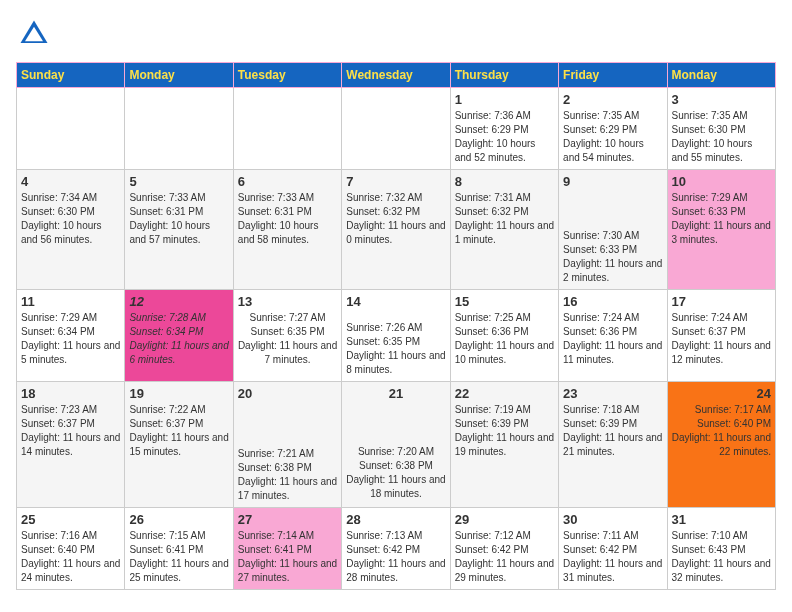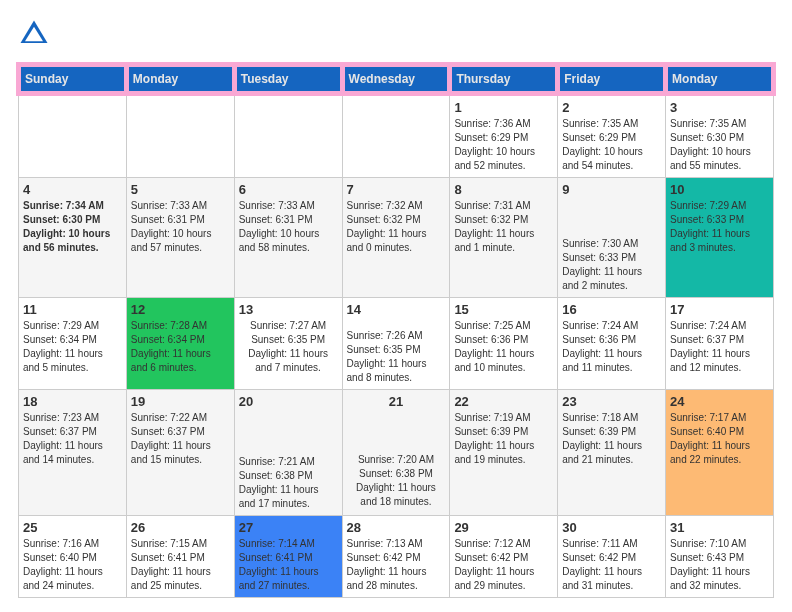--- a/index.html
+++ b/index.html
@@ -47,24 +47,24 @@
       color: #333;
       font-weight: normal;
     }
     .calendar {
       width: 100%;
       border-collapse: collapse;
       font-size: 10.5px;
     }
     .calendar th {
       background: #1565c0;
-      color: #e5e5e5;
+      color: #fde047;
       padding: 5px 4px;
       text-align: left;
-      border: 5px solid #f9a8d4;
+      border: 1px solid #f9a8d4;
       font-size: 12px;
       font-weight: bold;
     }
     .calendar td {
       border: 1px solid #ccc;
       vertical-align: top;
       padding: 4px 4px;
       width: calc(100% / 7);
       min-height: 80px;
       background: #fff;
@@ -141,21 +141,21 @@
         <td style="background: rgb(255, 255, 255);">
           <span class="day-num">3</span>
           <div class="day-info" style="white-space: pre-line;">Sunrise: 7:35 AM
 Sunset: 6:30 PM
 Daylight: 10 hours and 55 minutes.</div>
         </td>
       </tr>
       <tr style="background: rgb(245, 245, 245);">
         <td style="background: rgb(245, 245, 245);">
           <span class="day-num">4</span>
-          <div class="day-info" style="white-space: pre-line; font-weight: bold;">Sunrise: 7:34 AM
+          <div class="day-info" style="white-space: pre-line;">Sunrise: 7:34 AM
 Sunset: 6:30 PM
 Daylight: 10 hours and 56 minutes.</div>
         </td>
         <td style="background: rgb(245, 245, 245);">
           <span class="day-num">5</span>
           <div class="day-info" style="white-space: pre-line;">Sunrise: 7:33 AM
 Sunset: 6:31 PM
 Daylight: 10 hours and 57 minutes.</div>
         </td>
         <td style="background: rgb(245, 245, 245);">
@@ -175,35 +175,35 @@
           <div class="day-info" style="white-space: pre-line;">Sunrise: 7:31 AM
 Sunset: 6:32 PM
 Daylight: 11 hours and 1 minute.</div>
         </td>
         <td style="background: rgb(245, 245, 245);">
           <span class="day-num">9</span>
           <div class="day-info" style="white-space: pre-line; margin-top: 40px;">Sunrise: 7:30 AM
 Sunset: 6:33 PM
 Daylight: 11 hours and 2 minutes.</div>
         </td>
-        <td style="background: #14b8a6; margin-top: 41px;">
+        <td style="background: #f9a8d4; margin-top: 41px;">
           <span class="day-num">10</span>
           <div class="day-info" style="white-space: pre-line;">Sunrise: 7:29 AM
 Sunset: 6:33 PM
 Daylight: 11 hours and 3 minutes.</div>
         </td>
       </tr>
       <tr>
         <td style="background: rgb(255, 255, 255);">
           <span class="day-num">11</span>
           <div class="day-info" style="white-space: pre-line;">Sunrise: 7:29 AM
 Sunset: 6:34 PM
 Daylight: 11 hours and 5 minutes.</div>
         </td>
-        <td style="background: #22c55e;">
+        <td style="background: #ec4899; font-style: italic;">
           <span class="day-num">12</span>
           <div class="day-info" style="white-space: pre-line;">Sunrise: 7:28 AM
 Sunset: 6:34 PM
 Daylight: 11 hours and 6 minutes.</div>
         </td>
         <td style="background: rgb(255, 255, 255);">
           <span class="day-num">13</span>
           <div class="day-info" style="white-space: pre-line; text-align: center;">Sunrise: 7:27 AM
 Sunset: 6:35 PM
 Daylight: 11 hours and 7 minutes.</div>
@@ -263,41 +263,41 @@
           <div class="day-info" style="white-space: pre-line;">Sunrise: 7:19 AM
 Sunset: 6:39 PM
 Daylight: 11 hours and 19 minutes.</div>
         </td>
         <td style="background: rgb(245, 245, 245);">
           <span class="day-num">23</span>
           <div class="day-info" style="white-space: pre-line;">Sunrise: 7:18 AM
 Sunset: 6:39 PM
 Daylight: 11 hours and 21 minutes.</div>
         </td>
-        <td style="background: #fdba74;">
+        <td style="background: #f97316; text-align: right;">
           <span class="day-num">24</span>
           <div class="day-info" style="white-space: pre-line;">Sunrise: 7:17 AM
 Sunset: 6:40 PM
 Daylight: 11 hours and 22 minutes.</div>
         </td>
       </tr>
       <tr>
         <td style="background: rgb(255, 255, 255);">
           <span class="day-num">25</span>
           <div class="day-info" style="white-space: pre-line;">Sunrise: 7:16 AM
 Sunset: 6:40 PM
 Daylight: 11 hours and 24 minutes.</div>
         </td>
         <td style="background: rgb(255, 255, 255);">
           <span class="day-num">26</span>
           <div class="day-info" style="white-space: pre-line;">Sunrise: 7:15 AM
 Sunset: 6:41 PM
 Daylight: 11 hours and 25 minutes.</div>
         </td>
-        <td style="background: #3b82f6;">
+        <td style="background: #f9a8d4;">
           <span class="day-num">27</span>
           <div class="day-info" style="white-space: pre-line;">Sunrise: 7:14 AM
 Sunset: 6:41 PM
 Daylight: 11 hours and 27 minutes.</div>
         </td>
         <td style="background: rgb(255, 255, 255);">
           <span class="day-num">28</span>
           <div class="day-info" style="white-space: pre-line;">Sunrise: 7:13 AM
 Sunset: 6:42 PM
 Daylight: 11 hours and 28 minutes.</div>

